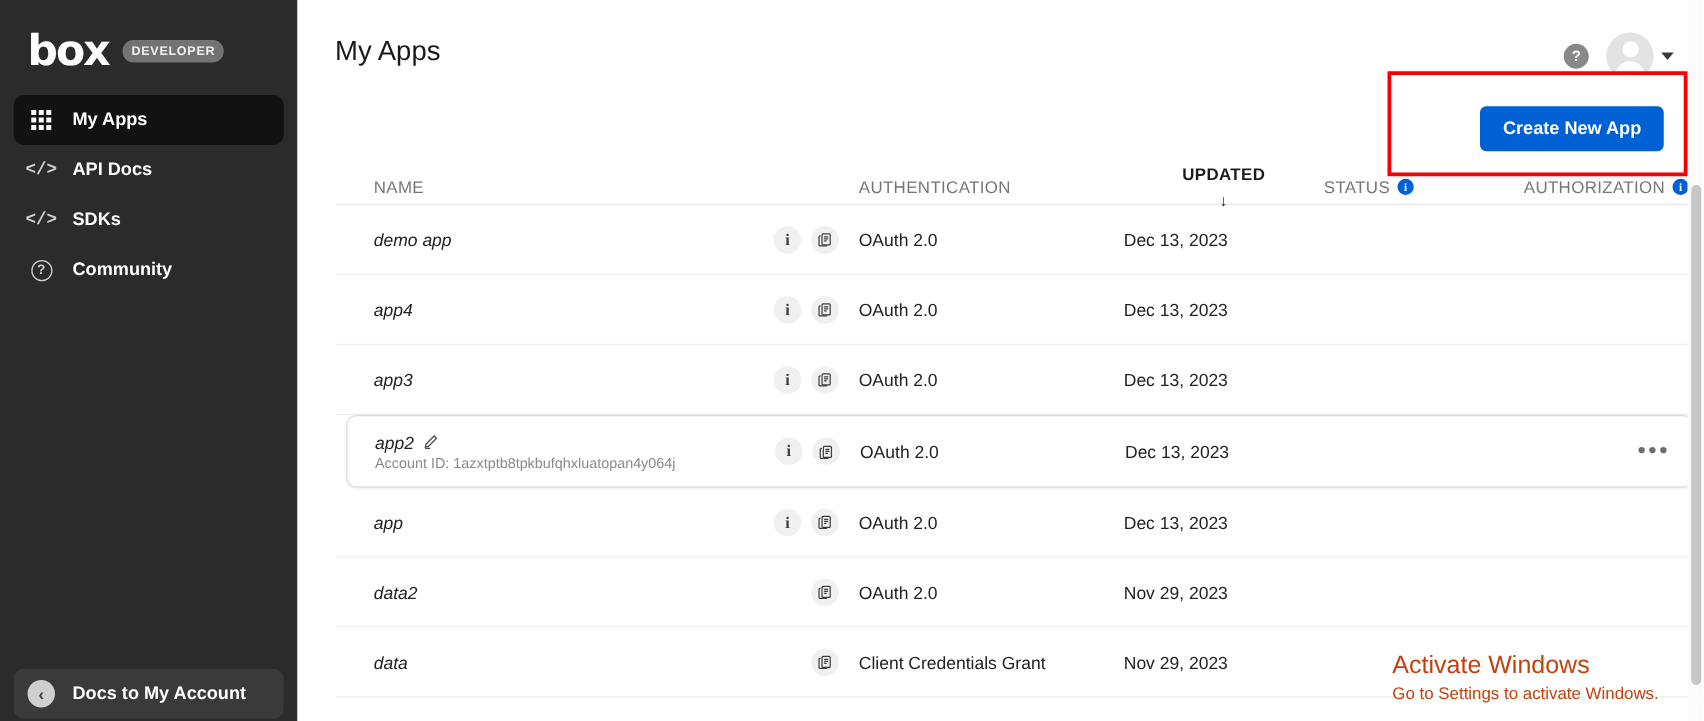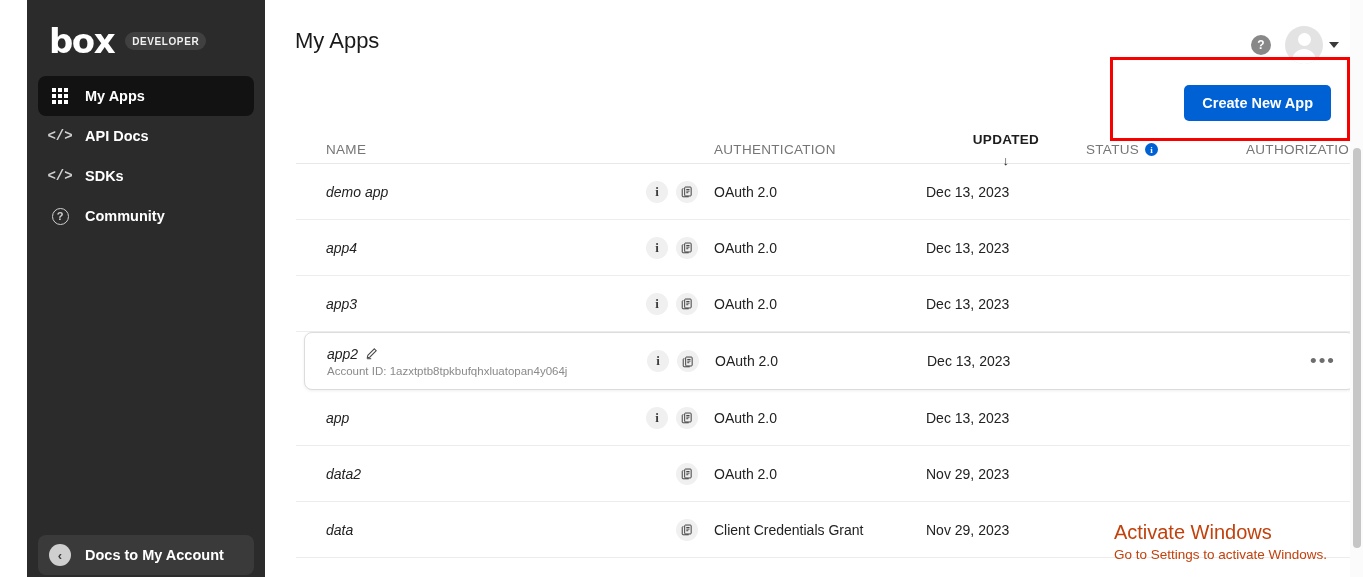--- a/index.html
+++ b/index.html
@@ -2,42 +2,42 @@
 <html><head>
 <meta charset="utf-8">
 <style>
   * { box-sizing: border-box; margin: 0; padding: 0; }
   html, body {
     width: 1363px; height: 577px;
     overflow: hidden;
     font-family: "Liberation Sans", sans-serif;
     background: #ffffff;
   }
-  #app { position: relative; width: 1363px; height: 577px; display: flex; padding-left: 27px; }
+  #app { position: relative; width: 1363px; height: 577px; display: flex; }
 
   
   .sidebar {
     width: 238px; height: 577px;
     background: #2b2b2b;
     position: relative;
     flex: 0 0 238px;
     color: #fff;
   }
   .brand {
     display: flex; align-items: center;
     padding: 20px 0 0 22px;
     height: 62px;
   }
   .brand-logo {
     font-size: 34px; font-weight: bold; letter-spacing: -1.5px;
     color: #fff; line-height: 1; font-family: "DejaVu Sans", sans-serif;
   }
   .brand-tag {
     margin-left: 11px;
-    background: #404040;
+    background: #737373;
     color: #f1f1f1;
     font-size: 10px;
     font-weight: bold;
     letter-spacing: 0.6px;
     padding: 4px 7px 3px;
     border-radius: 10px;
   }
   .nav { margin-top: 14px; padding: 0 11px; }
   .nav-item {
     display: flex; align-items: center;

